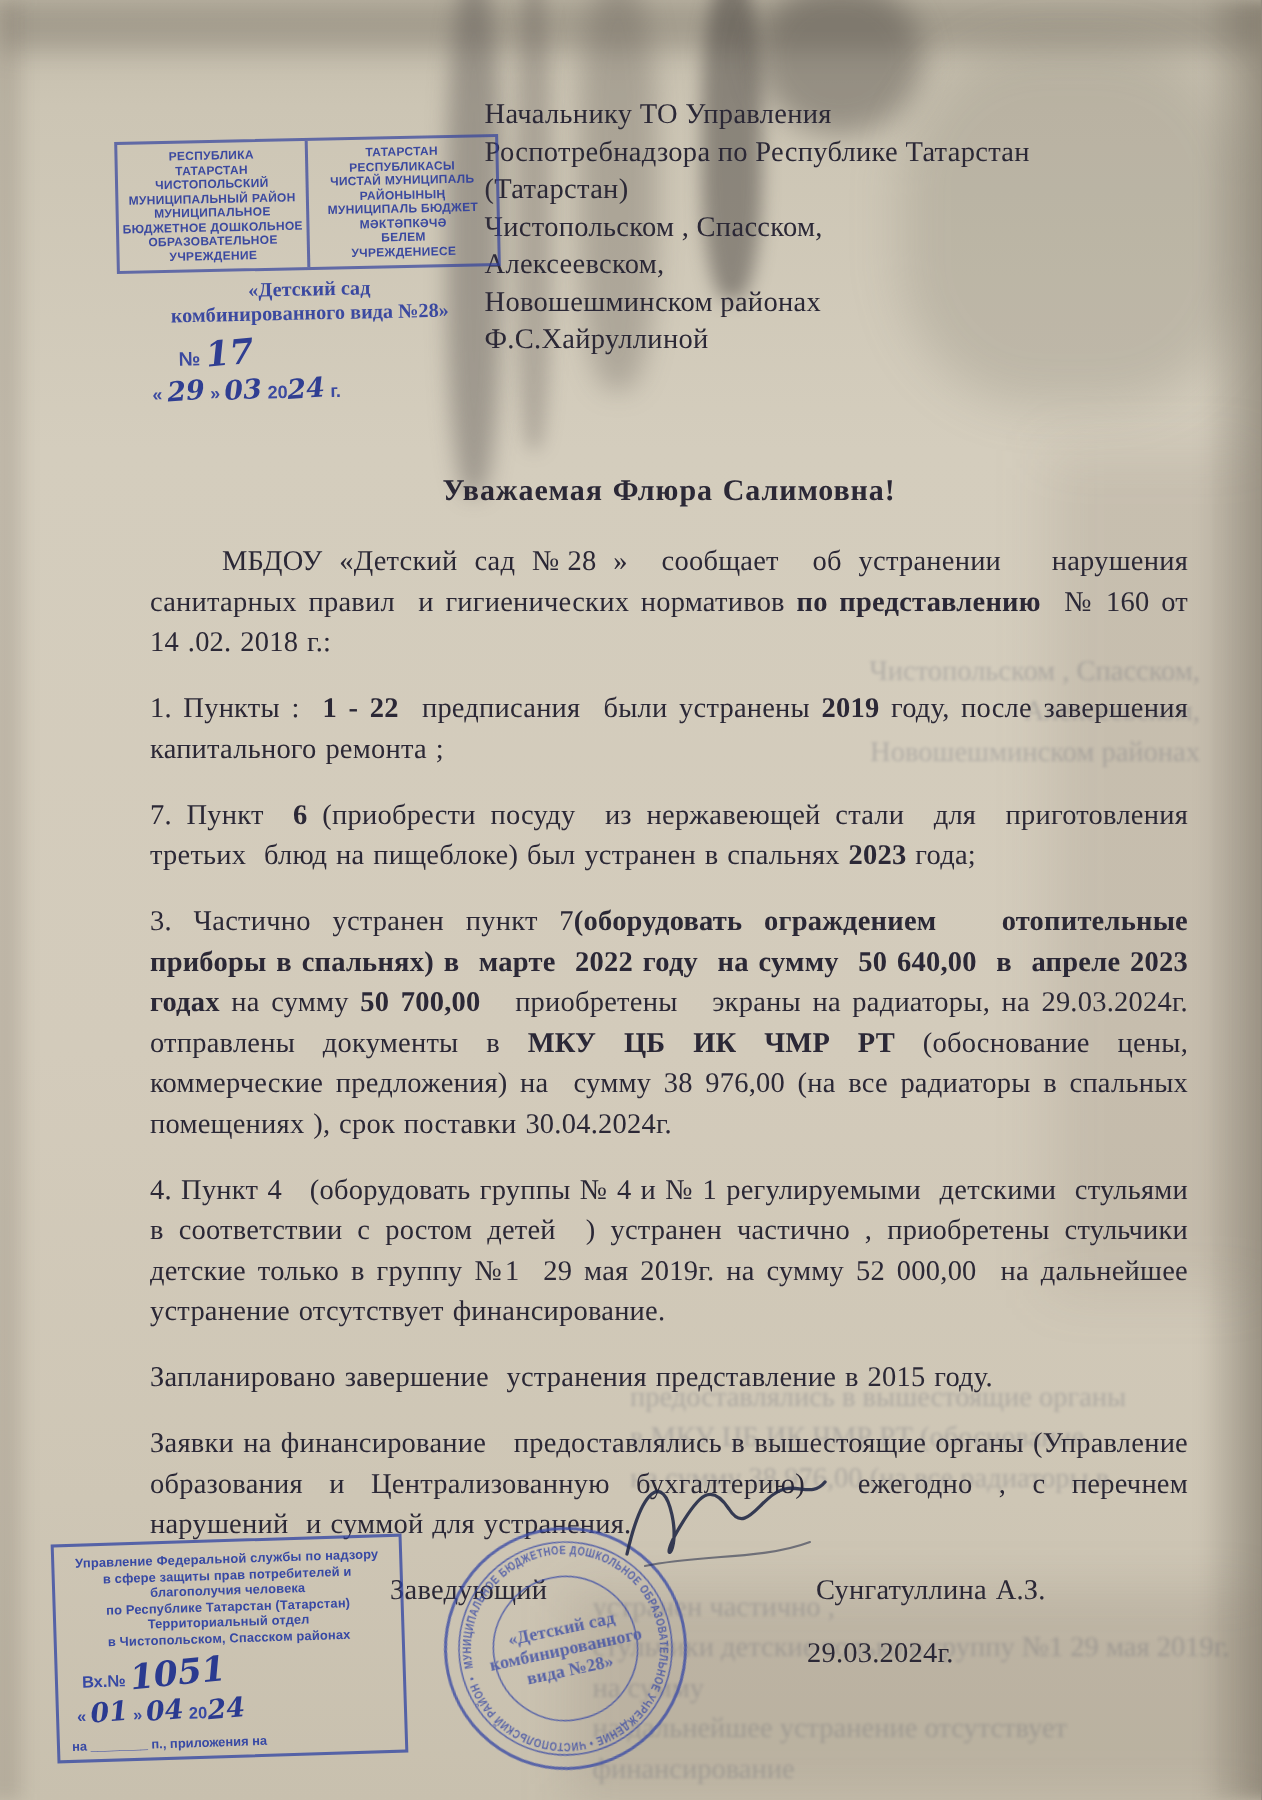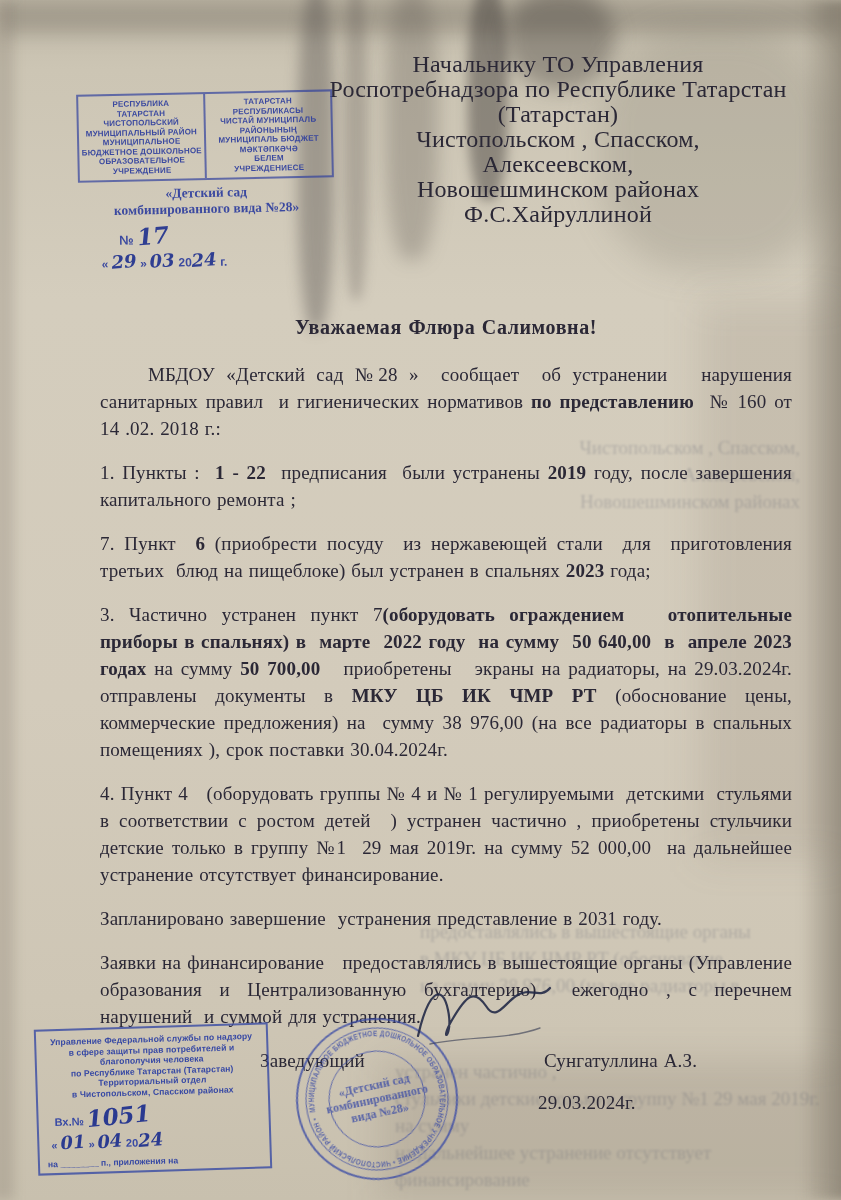--- a/index.html
+++ b/index.html
@@ -21,22 +21,22 @@
   .a-rwash { left:700px; top:300px; width:140px; height:560px; background:rgba(118,108,94,.14); filter:blur(18px); }
   .a-bwash { left:380px; top:1060px; width:460px; height:140px; background:rgba(112,102,88,.16); filter:blur(16px); }
   .a-ledge { left:-8px; top:0; width:22px; height:1200px; background:rgba(100,92,80,.20); filter:blur(6px); }
 
   .ghost { position:absolute; z-index:2; color:#4a4f63; opacity:.24; filter:blur(1.2px);
            font-size:19px; line-height:27px; }
   .ghost-1 { left:500px; top:434px; width:300px; text-align:right; }
   .ghost-2 { left:420px; top:918px; width:420px; }
   .ghost-3 { left:395px; top:1058px; width:445px; }
 
-  .recipient { position:absolute; z-index:4; right:48px; top:52px; width:470px;
-               text-align:center; font-size:24px; line-height:25px; letter-spacing:.2px; }
+  .recipient { position:absolute; z-index:4; right:48px; top:64px; width:470px;
+               text-align:left; font-size:19px; line-height:25px; letter-spacing:.2px; }
 
   .letter { position:absolute; z-index:4; left:100px; top:314px; width:692px;
             font-size:19px; line-height:27px; letter-spacing:.15px; word-spacing:1px; }
   .salutation { text-align:center; font-weight:bold; font-size:20px; letter-spacing:.6px; margin-bottom:20px; }
   .para { text-align:justify; margin-bottom:17px; white-space:pre-wrap; }
   .para.indent { text-indent:48px; }
   .b { font-weight:bold; }
   .i { }
   .sig-block { position:relative; height:30px; margin-top:4px; font-weight:normal; }
   .sig-role { position:absolute; left:160px; }
@@ -153,21 +153,21 @@
       <div>Ф.С.Хайруллиной</div>
     </div>
 
   <div class="letter">
     <div class="salutation">Уважаемая Флюра Салимовна!</div>
     <p class="para indent"><span>МБДОУ «Детский сад №28 »  сообщает  об устранении   нарушения санитарных правил  и гигиенических нормативов </span><span class="b">по представлению</span><span>  № 160 от 14 .02. 2018 г.:</span></p>
     <p class="para"><span>1. Пункты :  </span><span class="b">1 - 22</span><span>  предписания  были устранены </span><span class="b">2019</span><span> году, после завершения капитального ремонта ;</span></p>
     <p class="para"><span>7. Пункт  </span><span class="b">6</span><span> </span><span class="i">(приобрести посуду  из нержавеющей стали  для  приготовления третьих  блюд на пищеблоке)</span><span> был устранен в спальнях </span><span class="b">2023</span><span> года;</span></p>
     <p class="para"><span>3. Частично устранен пункт 7</span><span class="b i">(оборудовать ограждением   отопительные приборы в спальнях)</span><span class="b"> в  марте  2022 году  на сумму  50 640,00  в  апреле 2023 годах</span><span> на сумму </span><span class="b">50 700,00</span><span>   приобретены   экраны на радиаторы, на 29.03.2024г.  отправлены документы в </span><span class="b">МКУ ЦБ ИК ЧМР РТ</span><span> (обоснование цены, коммерческие предложения) на  сумму 38 976,00 (на все радиаторы в спальных помещениях ), срок поставки 30.04.2024г.</span></p>
     <p class="para"><span>4. Пункт 4   </span><span class="i">(оборудовать группы № 4 и № 1 регулируемыми  детскими  стульями в соответствии с ростом детей  )</span><span> устранен частично , приобретены стульчики детские только в группу №1  29 мая 2019г. на сумму 52 000,00  на дальнейшее устранение отсутствует финансирование.</span></p>
-    <p class="para"><span>Запланировано завершение  устранения представление в 2031 году.</span></p>
+    <p class="para"><span>Запланировано завершение  устранения представление в 2015 году.</span></p>
     <p class="para"><span>Заявки на финансирование   предоставлялись в вышестоящие органы (Управление образования и Централизованную бухгалтерию)  ежегодно , с перечнем  нарушений  и суммой для устранения.</span></p>
     <div class="sig-block">
       <span class="sig-role">Заведующий</span>
       <span class="sig-name">Сунгатуллина А.З.</span>
     </div>
     <div class="sig-date">29.03.2024г.</div>
   </div>
 
   <div class="reg-stamp">
     <div class="reg-box">

